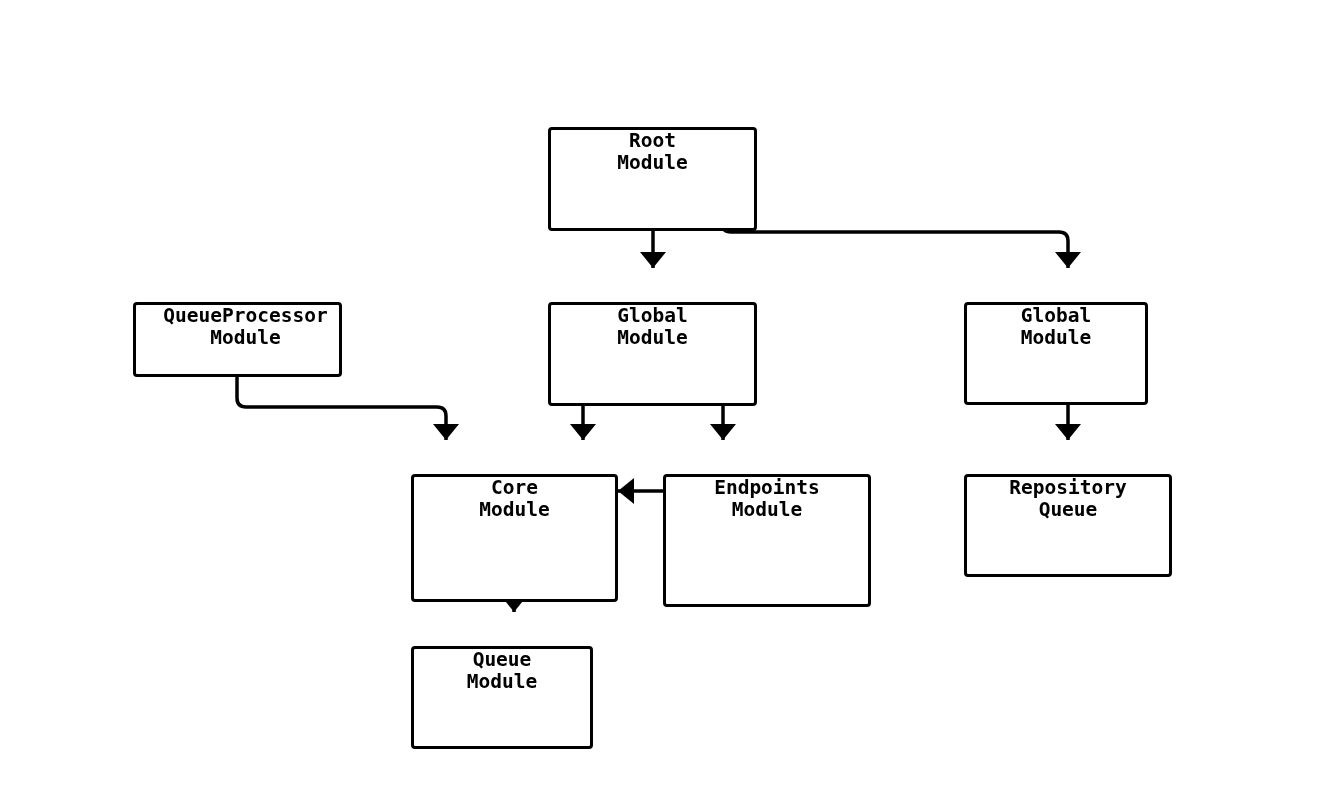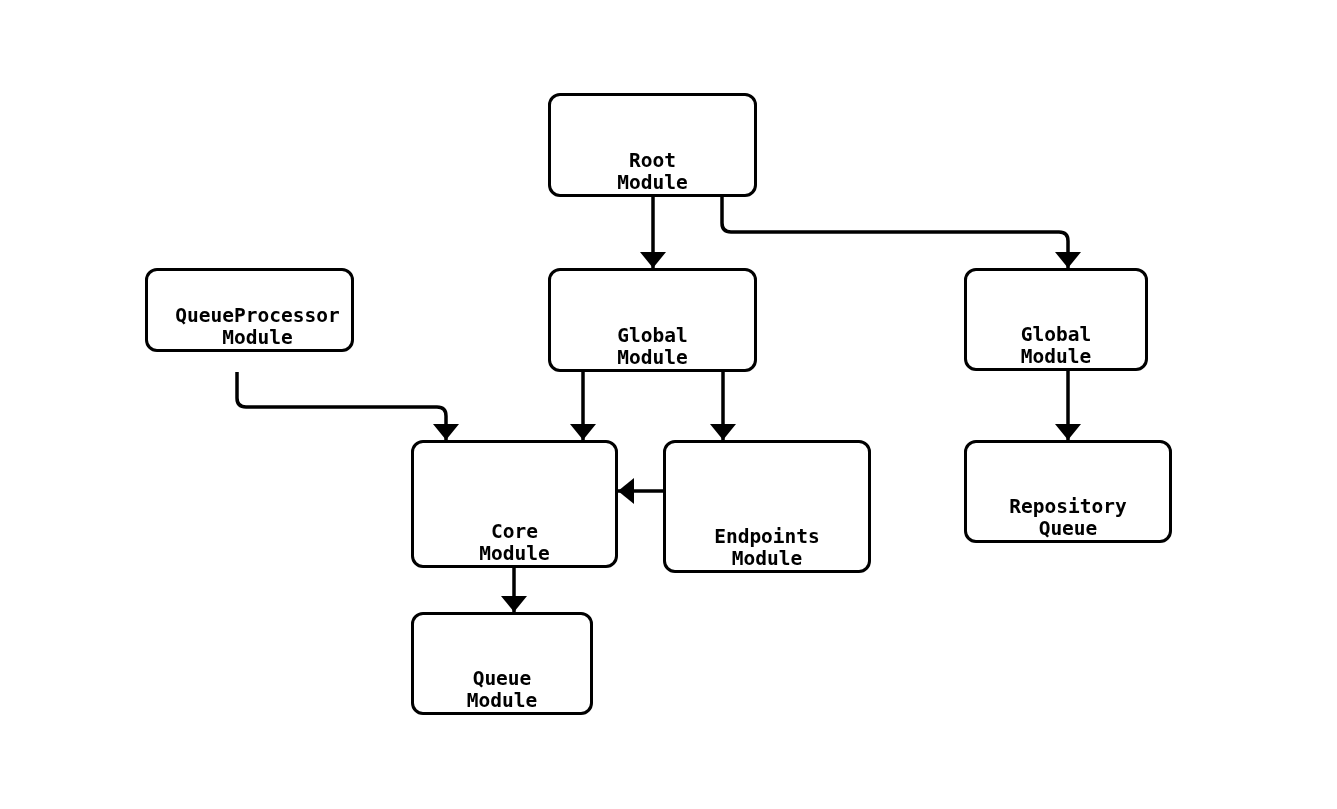--- a/index.html
+++ b/index.html
@@ -20,24 +20,25 @@
   }
   #nodes-layer {
     position: absolute; left: 0; top: 0;
     width: 1337px; height: 809px;
   }
   .node {
     position: absolute;
     box-sizing: border-box;
     background: var(--node-fill, #ffffff);
     border: 3.5px solid var(--stroke-color, #000000);
-    border-radius: 12px;
+    border-radius: 4px;
     display: flex;
-    align-items: flex-end;
+    align-items: flex-start;
     justify-content: center;
+    margin-top: 34px;
   }
   .node-label {
     font-family: "DejaVu Sans Mono", "Liberation Mono", monospace;
     font-weight: 700;
     font-size: 19.5px;
     line-height: 22px;
     color: var(--text-color, #000000);
     text-align: center;
     white-space: pre-line;
   }
@@ -62,21 +63,21 @@
         <path d="M687,491 L618,491" fill="none" stroke="#000000" stroke-width="3.5" marker-end="url(#arrowhead)"></path>
         <path d="M1068,371 L1068,440" fill="none" stroke="#000000" stroke-width="3.5" marker-end="url(#arrowhead)"></path>
         <path d="M514,543 L514,612" fill="none" stroke="#000000" stroke-width="3.5" marker-end="url(#arrowhead)"></path>
       </g>
   </svg>
   <div id="nodes-layer">
       <div class="node" style="left: 548px; top: 93px; width: 209px; height: 104px;">
         <div class="node-label">Root
 Module</div>
       </div>
-      <div class="node" style="left: 145px; top: 268px; width: 209px; height: 84px; padding-left: 16px;">
+      <div class="node" style="left: 133px; top: 268px; width: 209px; height: 75px; padding-left: 16px;">
         <div class="node-label">QueueProcessor
 Module</div>
       </div>
       <div class="node" style="left: 548px; top: 268px; width: 209px; height: 104px;">
         <div class="node-label">Global
 Module</div>
       </div>
       <div class="node" style="left: 964px; top: 268px; width: 184px; height: 103px;">
         <div class="node-label">Global
 Module</div>

